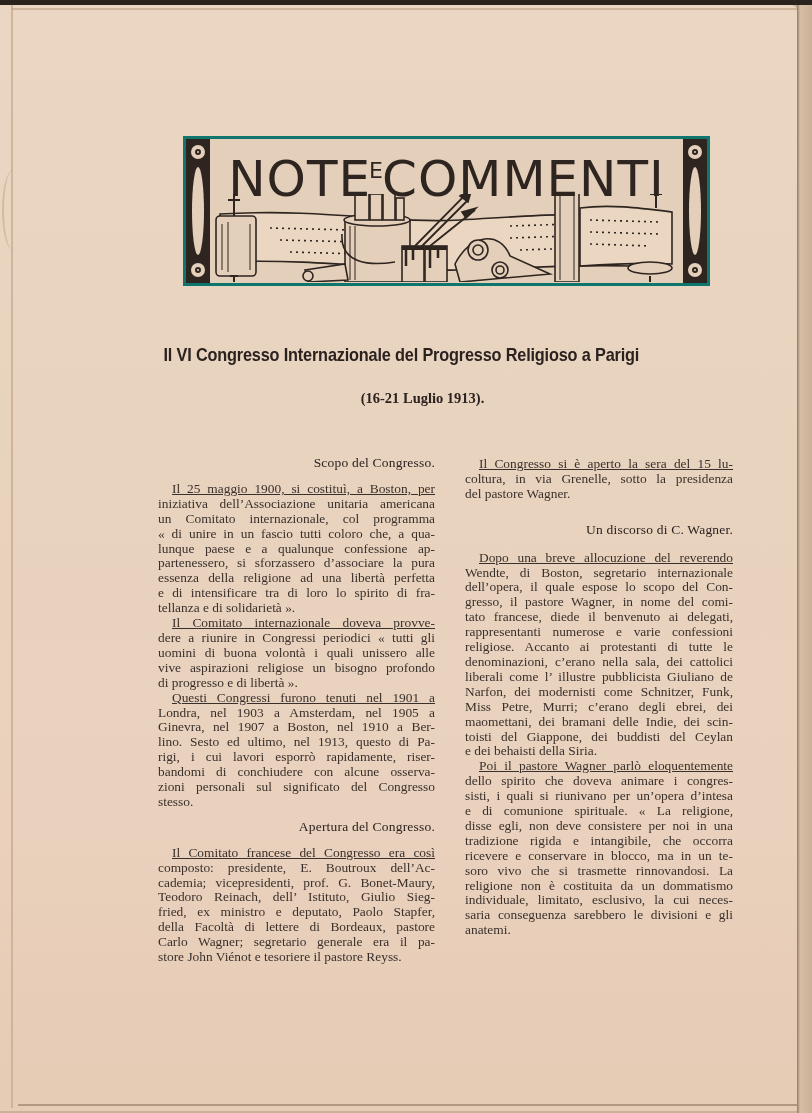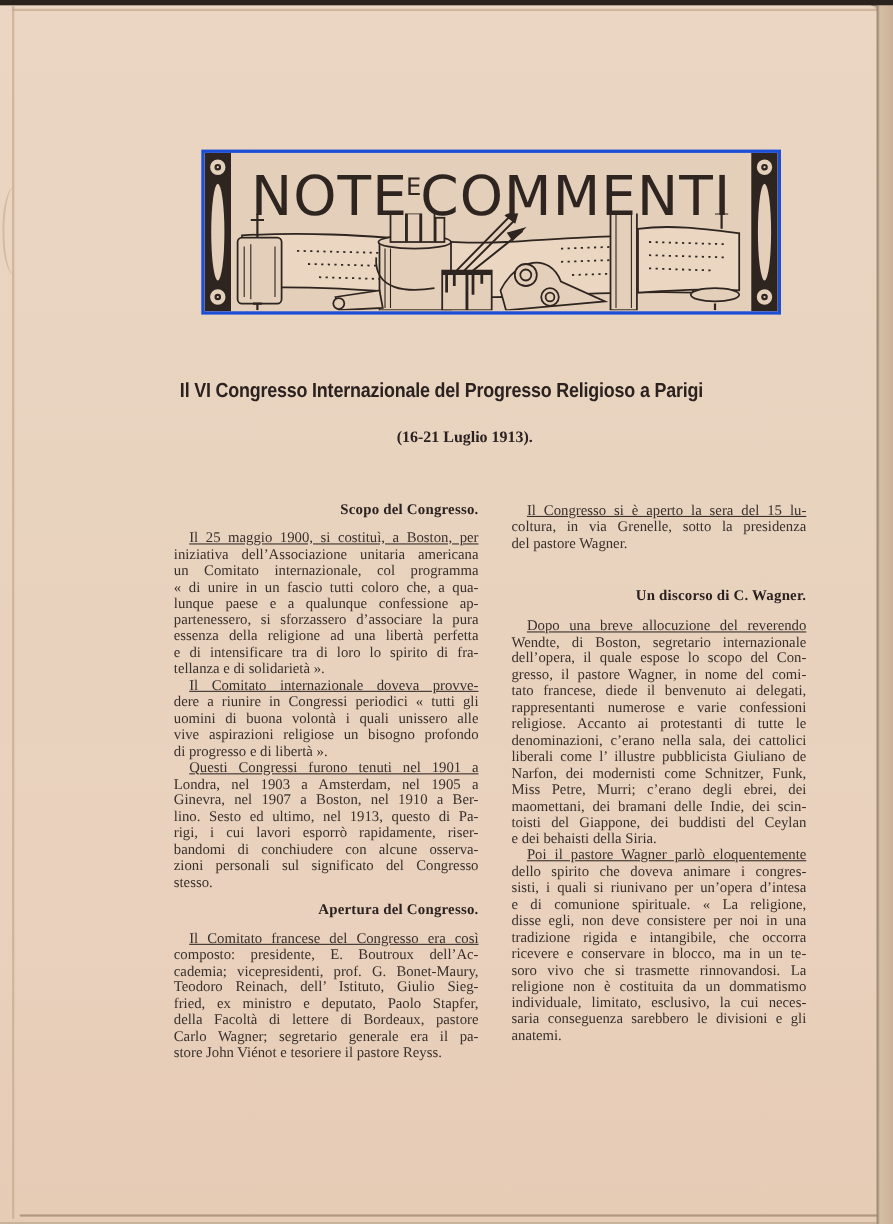--- a/index.html
+++ b/index.html
@@ -60,21 +60,21 @@
       width: 20px; height: 80px;
       border-left: 2px solid rgba(170,140,110,0.35);
       border-radius: 50% 0 0 50%;
     }
 
     
     .banner {
       position: absolute;
       left: 183px; top: 136px;
       width: 527px; height: 150px;
-      border: 3px solid #1d4ed8;
+      border: 3px solid #0f766e;
       box-sizing: border-box;
       background: #e4cfba;
       overflow: hidden;
     }
     .banner-side {
       position: absolute;
       top: 0;
       width: 24px; height: 100%;
       background: #2e2520;
     }
@@ -164,21 +164,21 @@
       line-height: 14.9px;
       color: #3a302b;
       text-align: justify;
       hyphens: manual;
     }
     .column.left { left: 158px; width: 277px; }
     .column.right { left: 465px; width: 268px; }
     .section-heading {
       text-align: right;
       font-family: "Liberation Serif", serif;
-      font-weight: bold;
+      font-weight: normal;
       font-size: 13.5px;
       color: #2b2220;
       margin: 0;
       letter-spacing: 0.2px;
     }
     .para {
       margin: 0;
       text-indent: 14px;
     }
     .para .ln {
@@ -318,21 +318,21 @@
   </p>
 </div>
 
 <div class="column right" style="top:457px;">
   <p class="para">
     <span class="ln first">Il Congresso si è aperto la sera del 15 lu-</span>
     <span class="ln">coltura, in via Grenelle, sotto la presidenza</span>
     <span class="ln last">del pastore Wagner.</span>
   </p>
 
-  <h3 class="section-heading" style="margin-top:32px; margin-bottom:13px;">Un discorso di C. Wagner.</h3>
+  <h3 class="section-heading" style="margin-top:21px; margin-bottom:13px;">Un discorso di C. Wagner.</h3>
 
   <p class="para">
     <span class="ln first">Dopo una breve allocuzione del reverendo</span>
     <span class="ln">Wendte, di Boston, segretario internazionale</span>
     <span class="ln">dell’opera, il quale espose lo scopo del Con-</span>
     <span class="ln">gresso, il pastore Wagner, in nome del comi-</span>
     <span class="ln">tato francese, diede il benvenuto ai delegati,</span>
     <span class="ln">rappresentanti numerose e varie confessioni</span>
     <span class="ln">religiose. Accanto ai protestanti di tutte le</span>
     <span class="ln">denominazioni, c’erano nella sala, dei cattolici</span>

